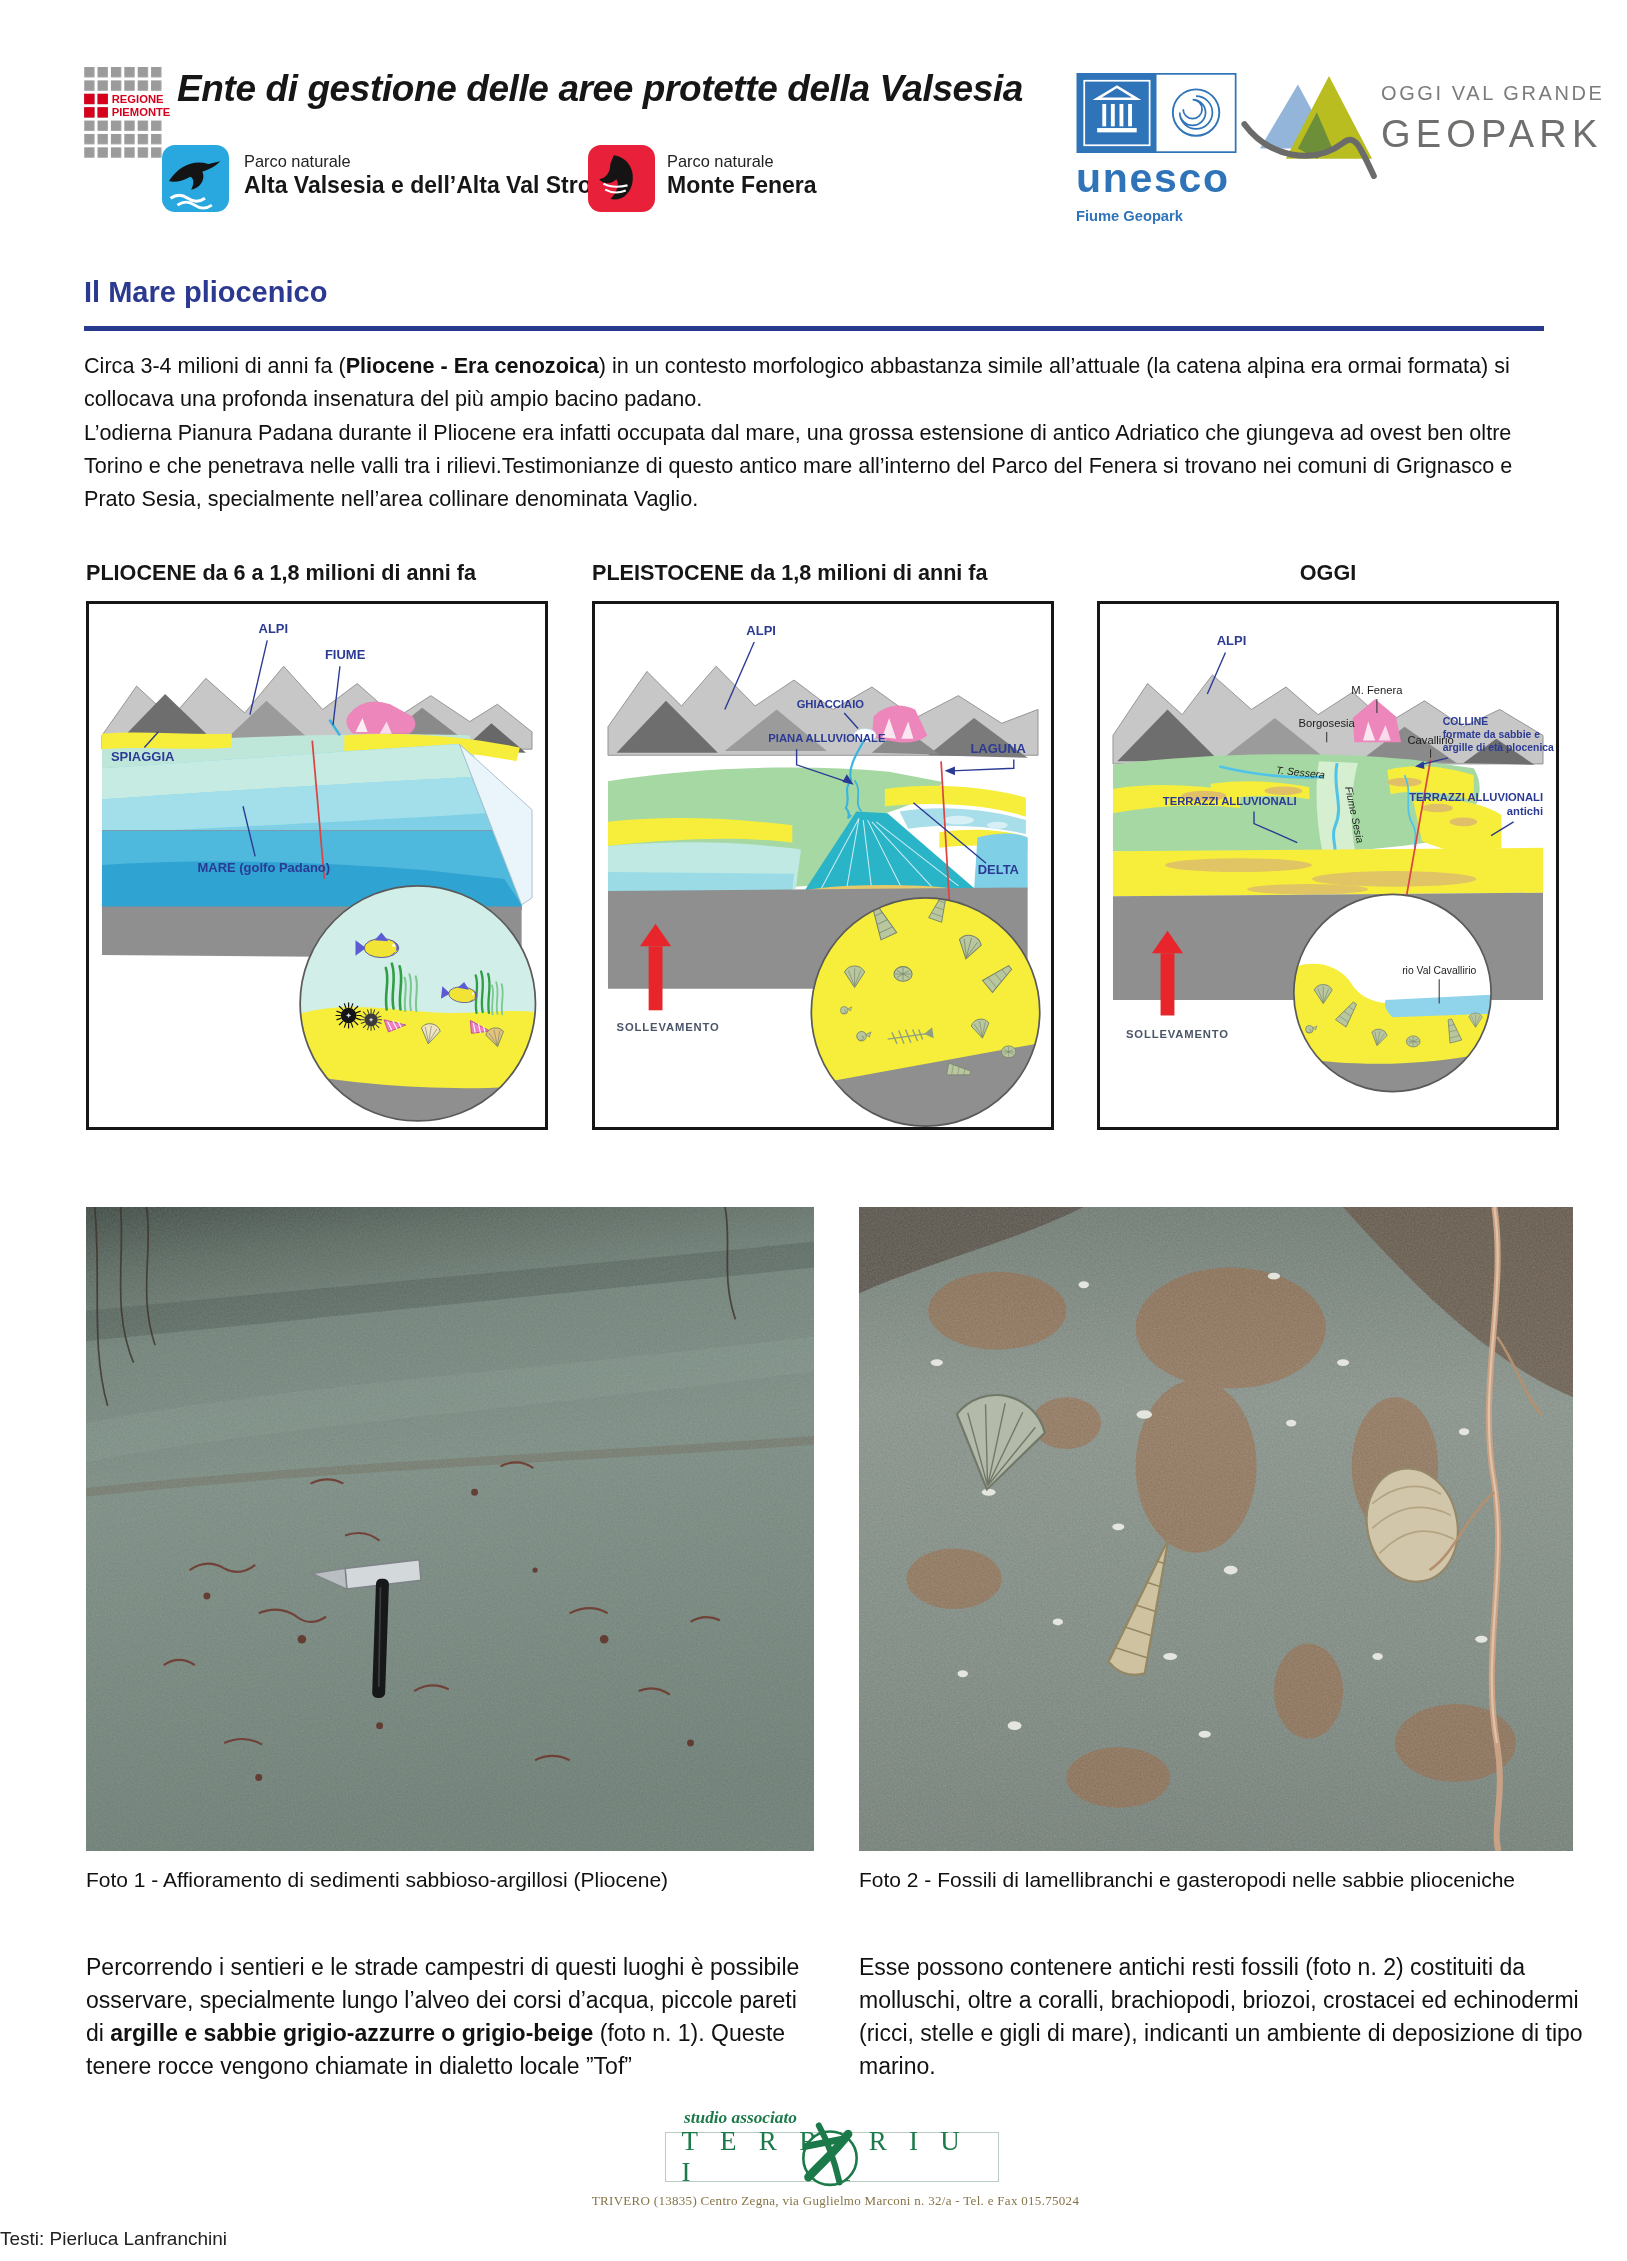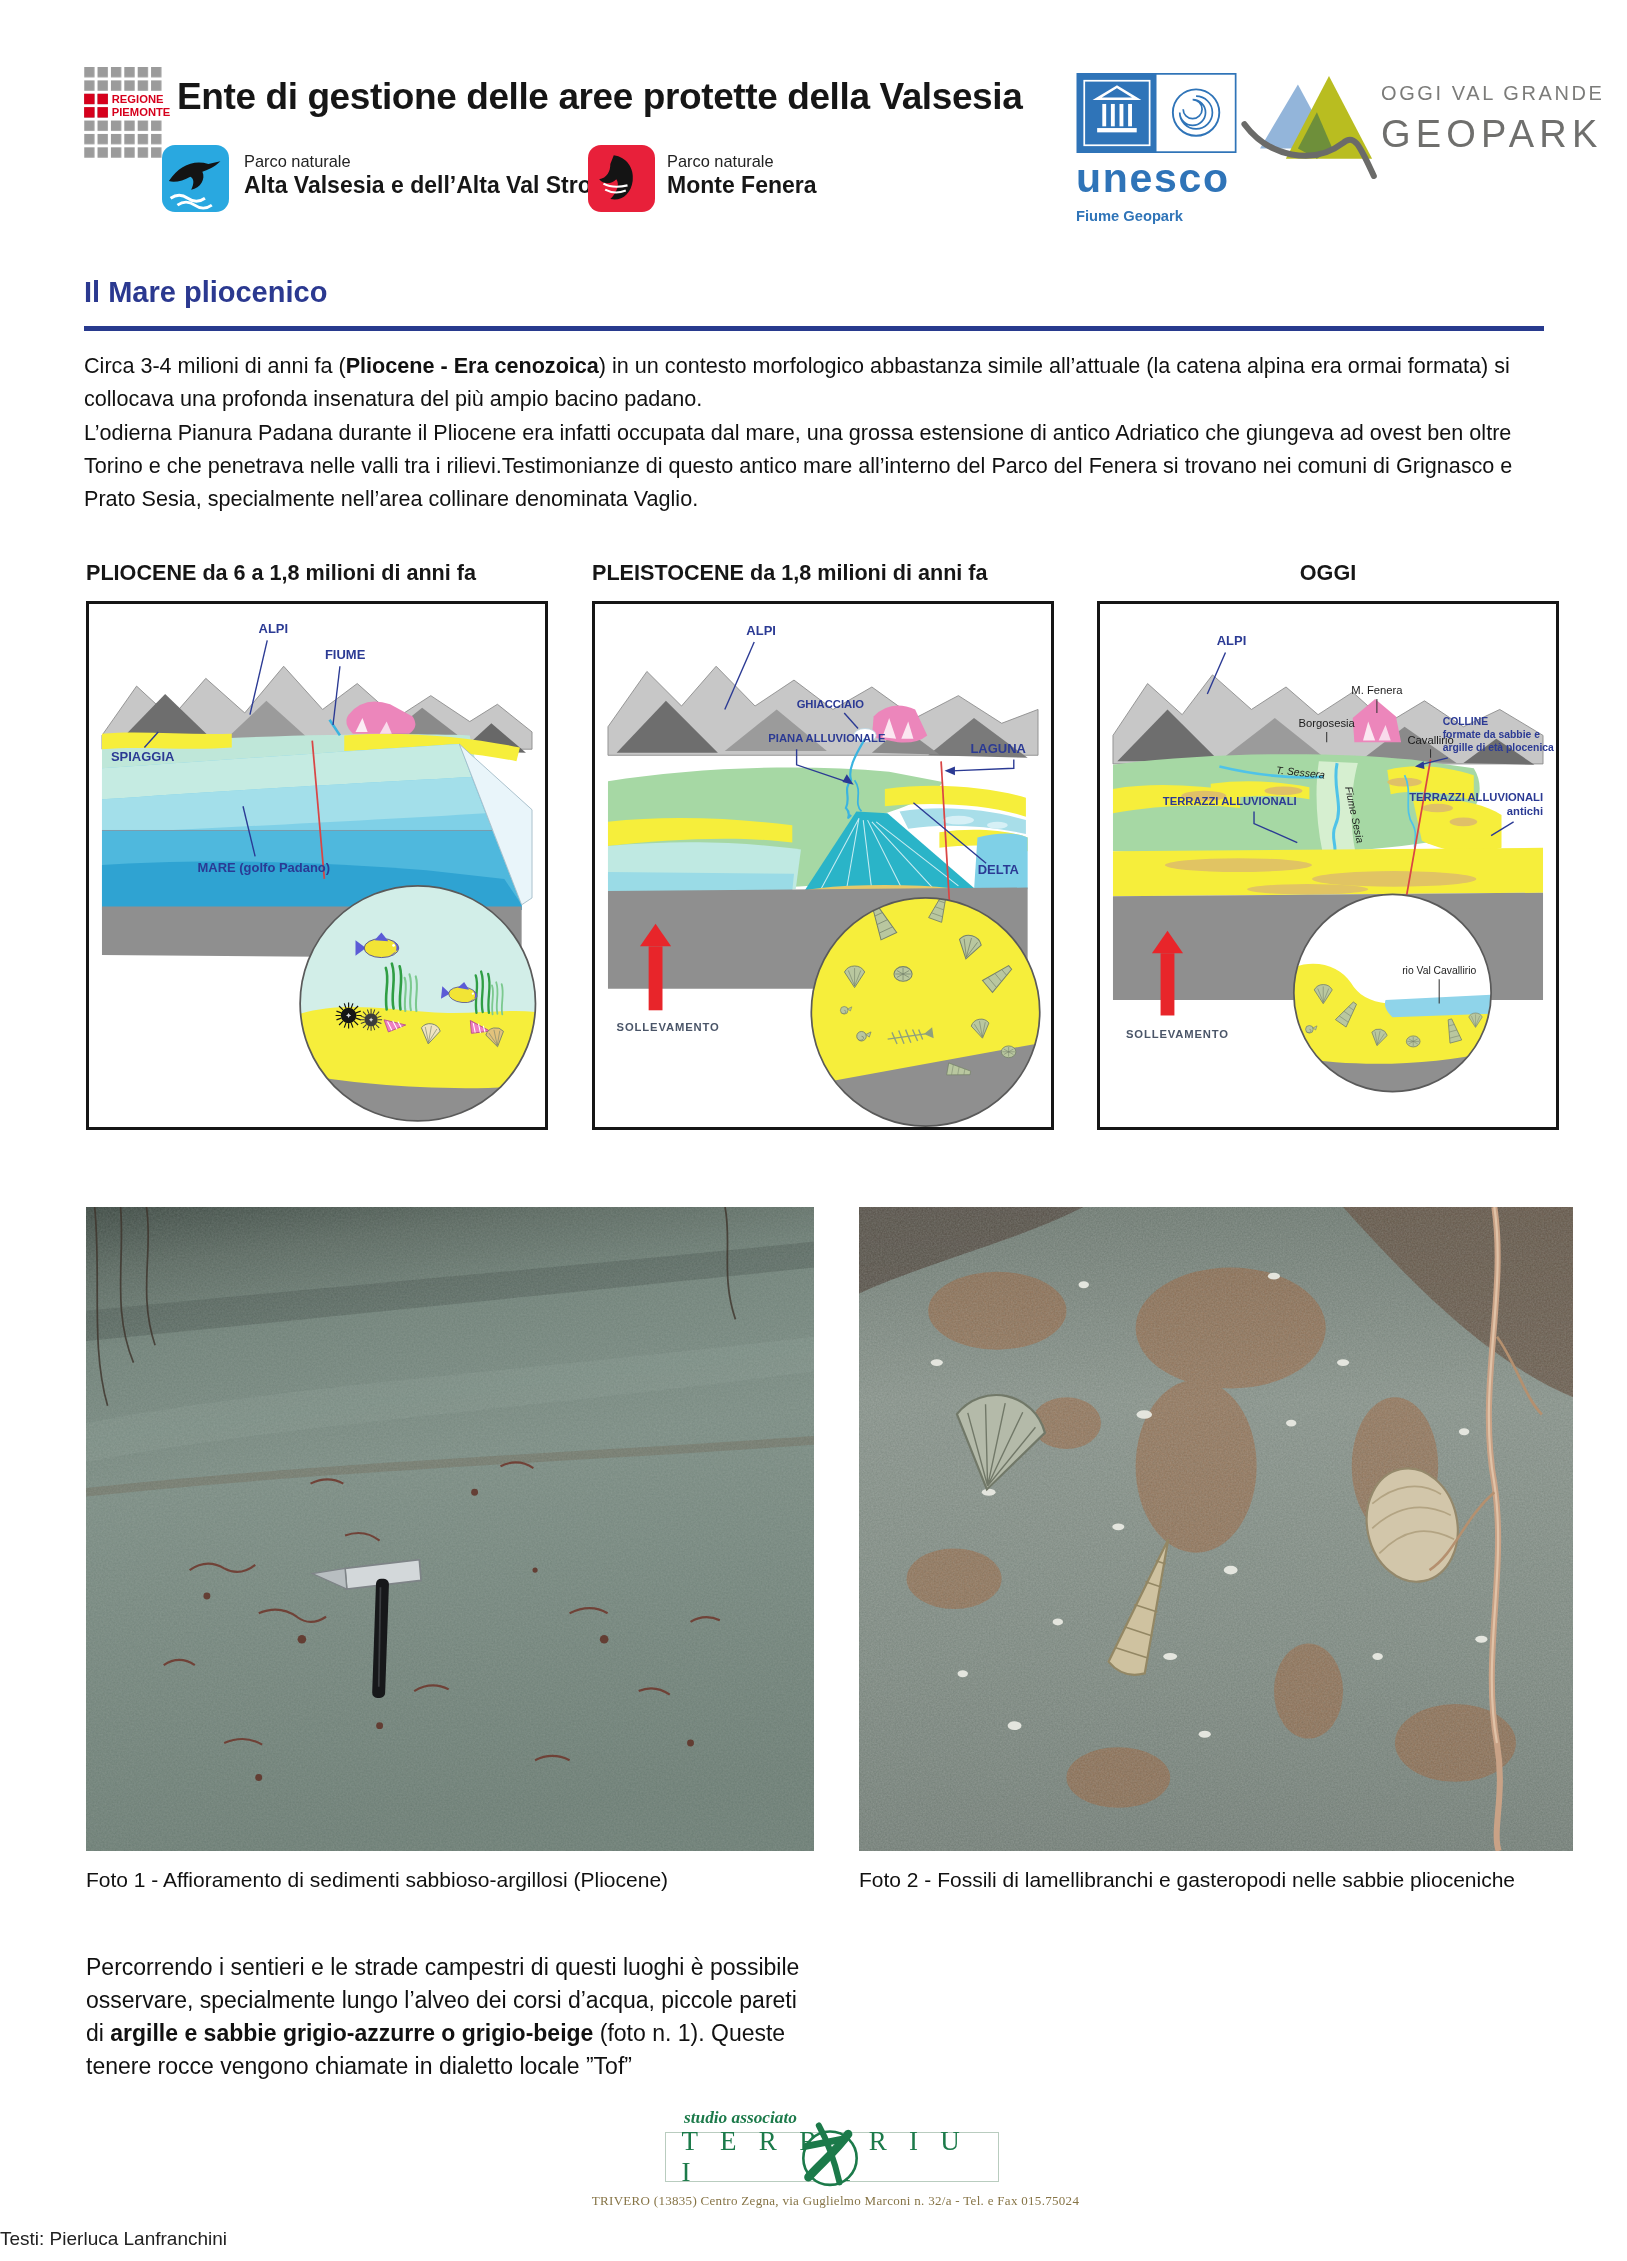--- a/index.html
+++ b/index.html
@@ -108,21 +108,21 @@
       <rect x="0" y="31" width="12" height="12" fill="#d6001c"></rect>
       <rect x="15.5" y="31" width="12" height="12" fill="#d6001c"></rect>
       <rect x="0" y="46.5" width="12" height="12" fill="#d6001c"></rect>
       <rect x="15.5" y="46.5" width="12" height="12" fill="#d6001c"></rect>
       <rect x="30" y="29" width="80" height="32" fill="#ffffff"></rect>
       <text x="32" y="42" font-size="13" font-weight="bold" fill="#d6001c" font-family="Liberation Serif,serif">REGIONE</text>
       <text x="32" y="57" font-size="13" font-weight="bold" fill="#d6001c" font-family="Liberation Serif,serif">PIEMONTE</text>
     </svg>
   </div>
 
-  <div class="abs org-title" style="left:177px;top:76px;width:950px;">Ente di gestione delle aree protette della Valsesia</div>
+  <div class="abs org-title" style="left:177px;top:68px;width:950px;font-style:italic;">Ente di gestione delle aree protette della Valsesia</div>
 
   <div class="abs park-box" style="left:162px;top:145px;background:#29a8e0;">
     <svg width="67" height="67" viewBox="0 0 78 78">
       <path d="M8,42 C20,24 36,17 54,22 L68,19 C60,27 53,29 47,31 C51,39 45,50 34,52 C38,44 37,39 33,37 C25,42 14,44 8,42 Z" fill="#141414"></path>
       <path d="M10,62 Q20,55 30,62 T50,62" stroke="#fff" stroke-width="3.4" fill="none"></path>
       <path d="M18,70 Q28,63 38,70 T58,70" stroke="#fff" stroke-width="3.4" fill="none"></path>
     </svg>
   </div>
   <div class="abs" style="left:244px;top:152px;">
     <div class="park-pre">Parco naturale</div>
@@ -542,20 +542,21 @@
         <path d="M735,330 C700,360 690,400 660,420" stroke="#b5906f" stroke-width="3"></path>
         <path d="M738,150 C760,180 770,220 790,240" stroke="#b5906f" stroke-width="3"></path>
       </g>
     </svg>
   </div>
 
   <div class="abs caption" style="left:86px;top:1868px;">Foto 1 - Affioramento di sedimenti sabbioso-argillosi (Pliocene)</div>
   <div class="abs caption" style="left:859px;top:1868px;">Foto 2 - Fossili di lamellibranchi e gasteropodi nelle sabbie plioceniche</div>
 
   <div class="abs colTxt" style="left:86px;top:1951px;width:734px;"><span>Percorrendo i sentieri e le strade campestri di questi luoghi è possibile osservare, specialmente lungo l’alveo dei corsi d’acqua, piccole pareti di </span><b>argille e sabbie grigio-azzurre o grigio-beige</b><span> (foto n. 1). Queste tenere rocce vengono chiamate in dialetto locale ”Tof”</span></div>
+  <div class="abs colTxt" style="left:859px;top:1951px;width:726px;">Esse possono contenere antichi resti fossili (foto n. 2) costituiti da molluschi, oltre a coralli, brachiopodi, briozoi, crostacei ed echinodermi (ricci, stelle e gigli di mare), indicanti un ambiente di deposizione di tipo marino.</div>
 
   <div class="abs studio" style="left:684px;top:2108px;">studio associato</div>
   <div class="abs terr-box" style="left:665px;top:2132px;">
     <span class="terr-word">T E R R I</span>
     <span class="terr-word">O R I U M</span>
   </div>
   <div class="abs" style="left:793px;top:2115px;">
     <svg width="74" height="83" viewBox="0 0 86 96">
       <circle cx="43" cy="50" r="31" fill="#ffffff" stroke="#1c7a4a" stroke-width="3"></circle>
       <path d="M18,72 C32,56 50,42 64,22" stroke="#1c7a4a" stroke-width="10" fill="none" stroke-linecap="round"></path>

